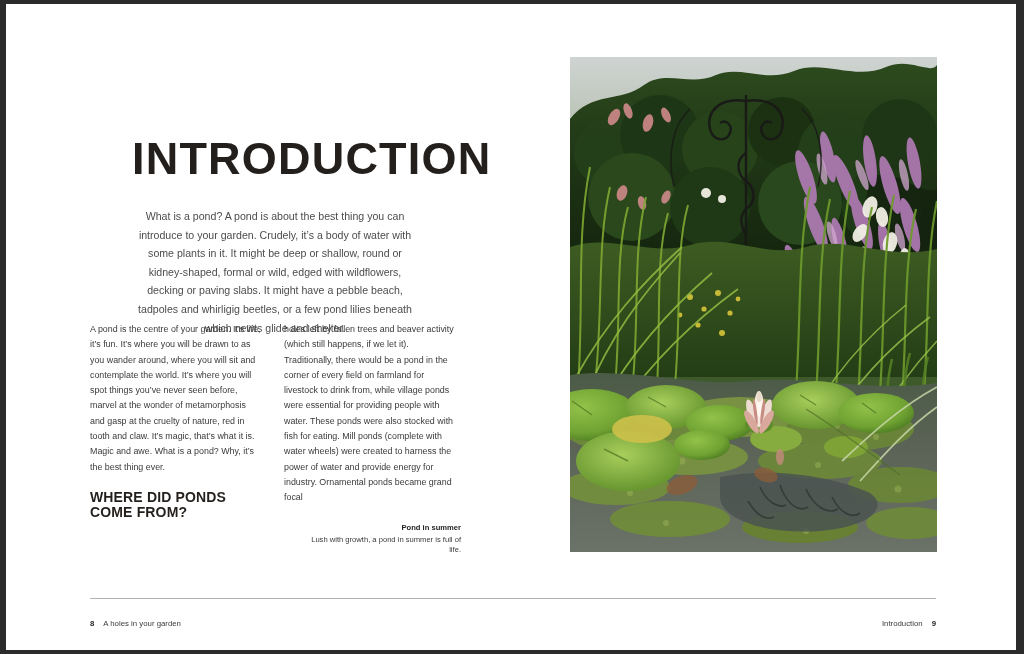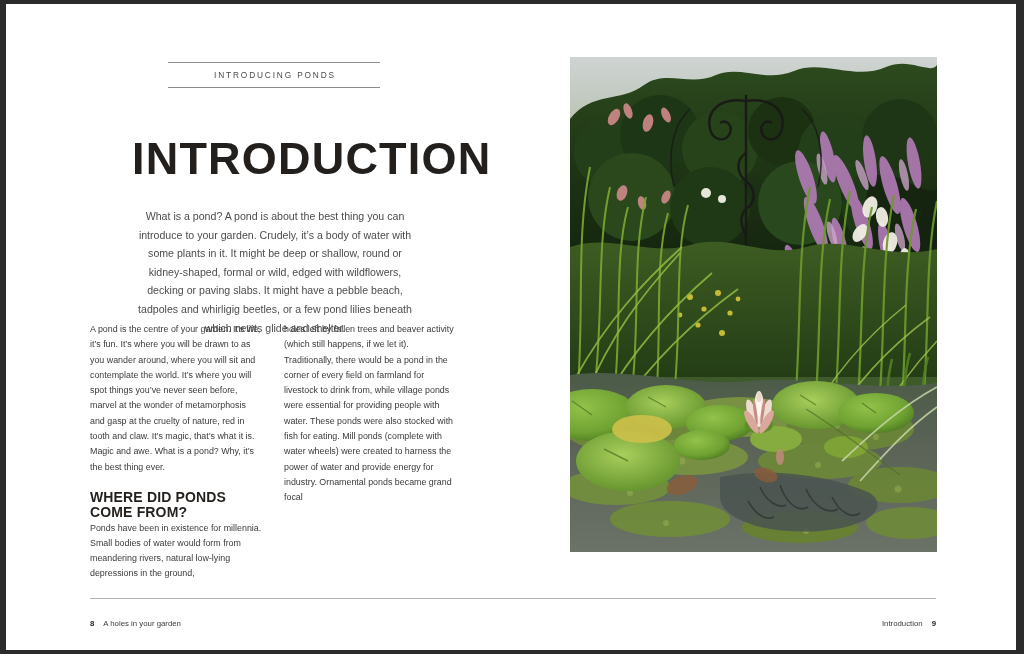--- a/index.html
+++ b/index.html
@@ -166,40 +166,38 @@
   }
   .photo-frame svg { display: block; }
 </style>
 </head>
 <body>
 
 <div class="spread">
 
   <div class="page-left">
 
-    <div class="kicker-block">
-      <div class="kicker-rule"></div>
-      <div class="kicker-text">INTRODUCING PONDS</div>
-      <div class="kicker-rule"></div>
-    </div>
 
     <h1 class="chapter-title">INTRODUCTION</h1>
 
     <div class="standfirst">What is a pond? A pond is about the best thing you can introduce to your garden. Crudely, it’s a body of water with some plants in it. It might be deep or shallow, round or kidney-shaped, formal or wild, edged with wildflowers, decking or paving slabs. It might have a pebble beach, tadpoles and whirligig beetles, or a few pond lilies beneath which newts glide and shelter.</div>
 
     <div class="body-col col-1">
       <p>A pond is the centre of your garden. It’s life, it’s fun. It’s where you will be drawn to as you wander around, where you will sit and contemplate the world. It’s where you will spot things you’ve never seen before, marvel at the wonder of metamorphosis and gasp at the cruelty of nature, red in tooth and claw. It’s magic, that’s what it is. Magic and awe. What is a pond? Why, it’s the best thing ever.</p>
       <p class="subhead">WHERE DID PONDS COME FROM?</p>
-      <p>Ponds have been in existence for millennia. Small bodies of water would form from meandering rivers, natural low-lying depressions in the ground,</p>
     </div>
 
     <div class="body-col col-2">
       <p>holes left by fallen trees and beaver activity (which still happens, if we let it). Traditionally, there would be a pond in the corner of every field on farmland for livestock to drink from, while village ponds were essential for providing people with water. These ponds were also stocked with fish for eating. Mill ponds (complete with water wheels) were created to harness the power of water and provide energy for industry. Ornamental ponds became grand focal</p>
     </div>
 
+    <div class="caption">
+      <span class="caption-title">Pond in summer</span>
+      <span>Lush with growth, a pond in summer is full of life.</span>
+    </div>
 
     <div class="folio folio-left">
       <span class="num">8</span><span>A holes in your garden</span>
     </div>
 
   </div>
 
   <div class="footer-rule"></div>
 
   <div class="page-right">

